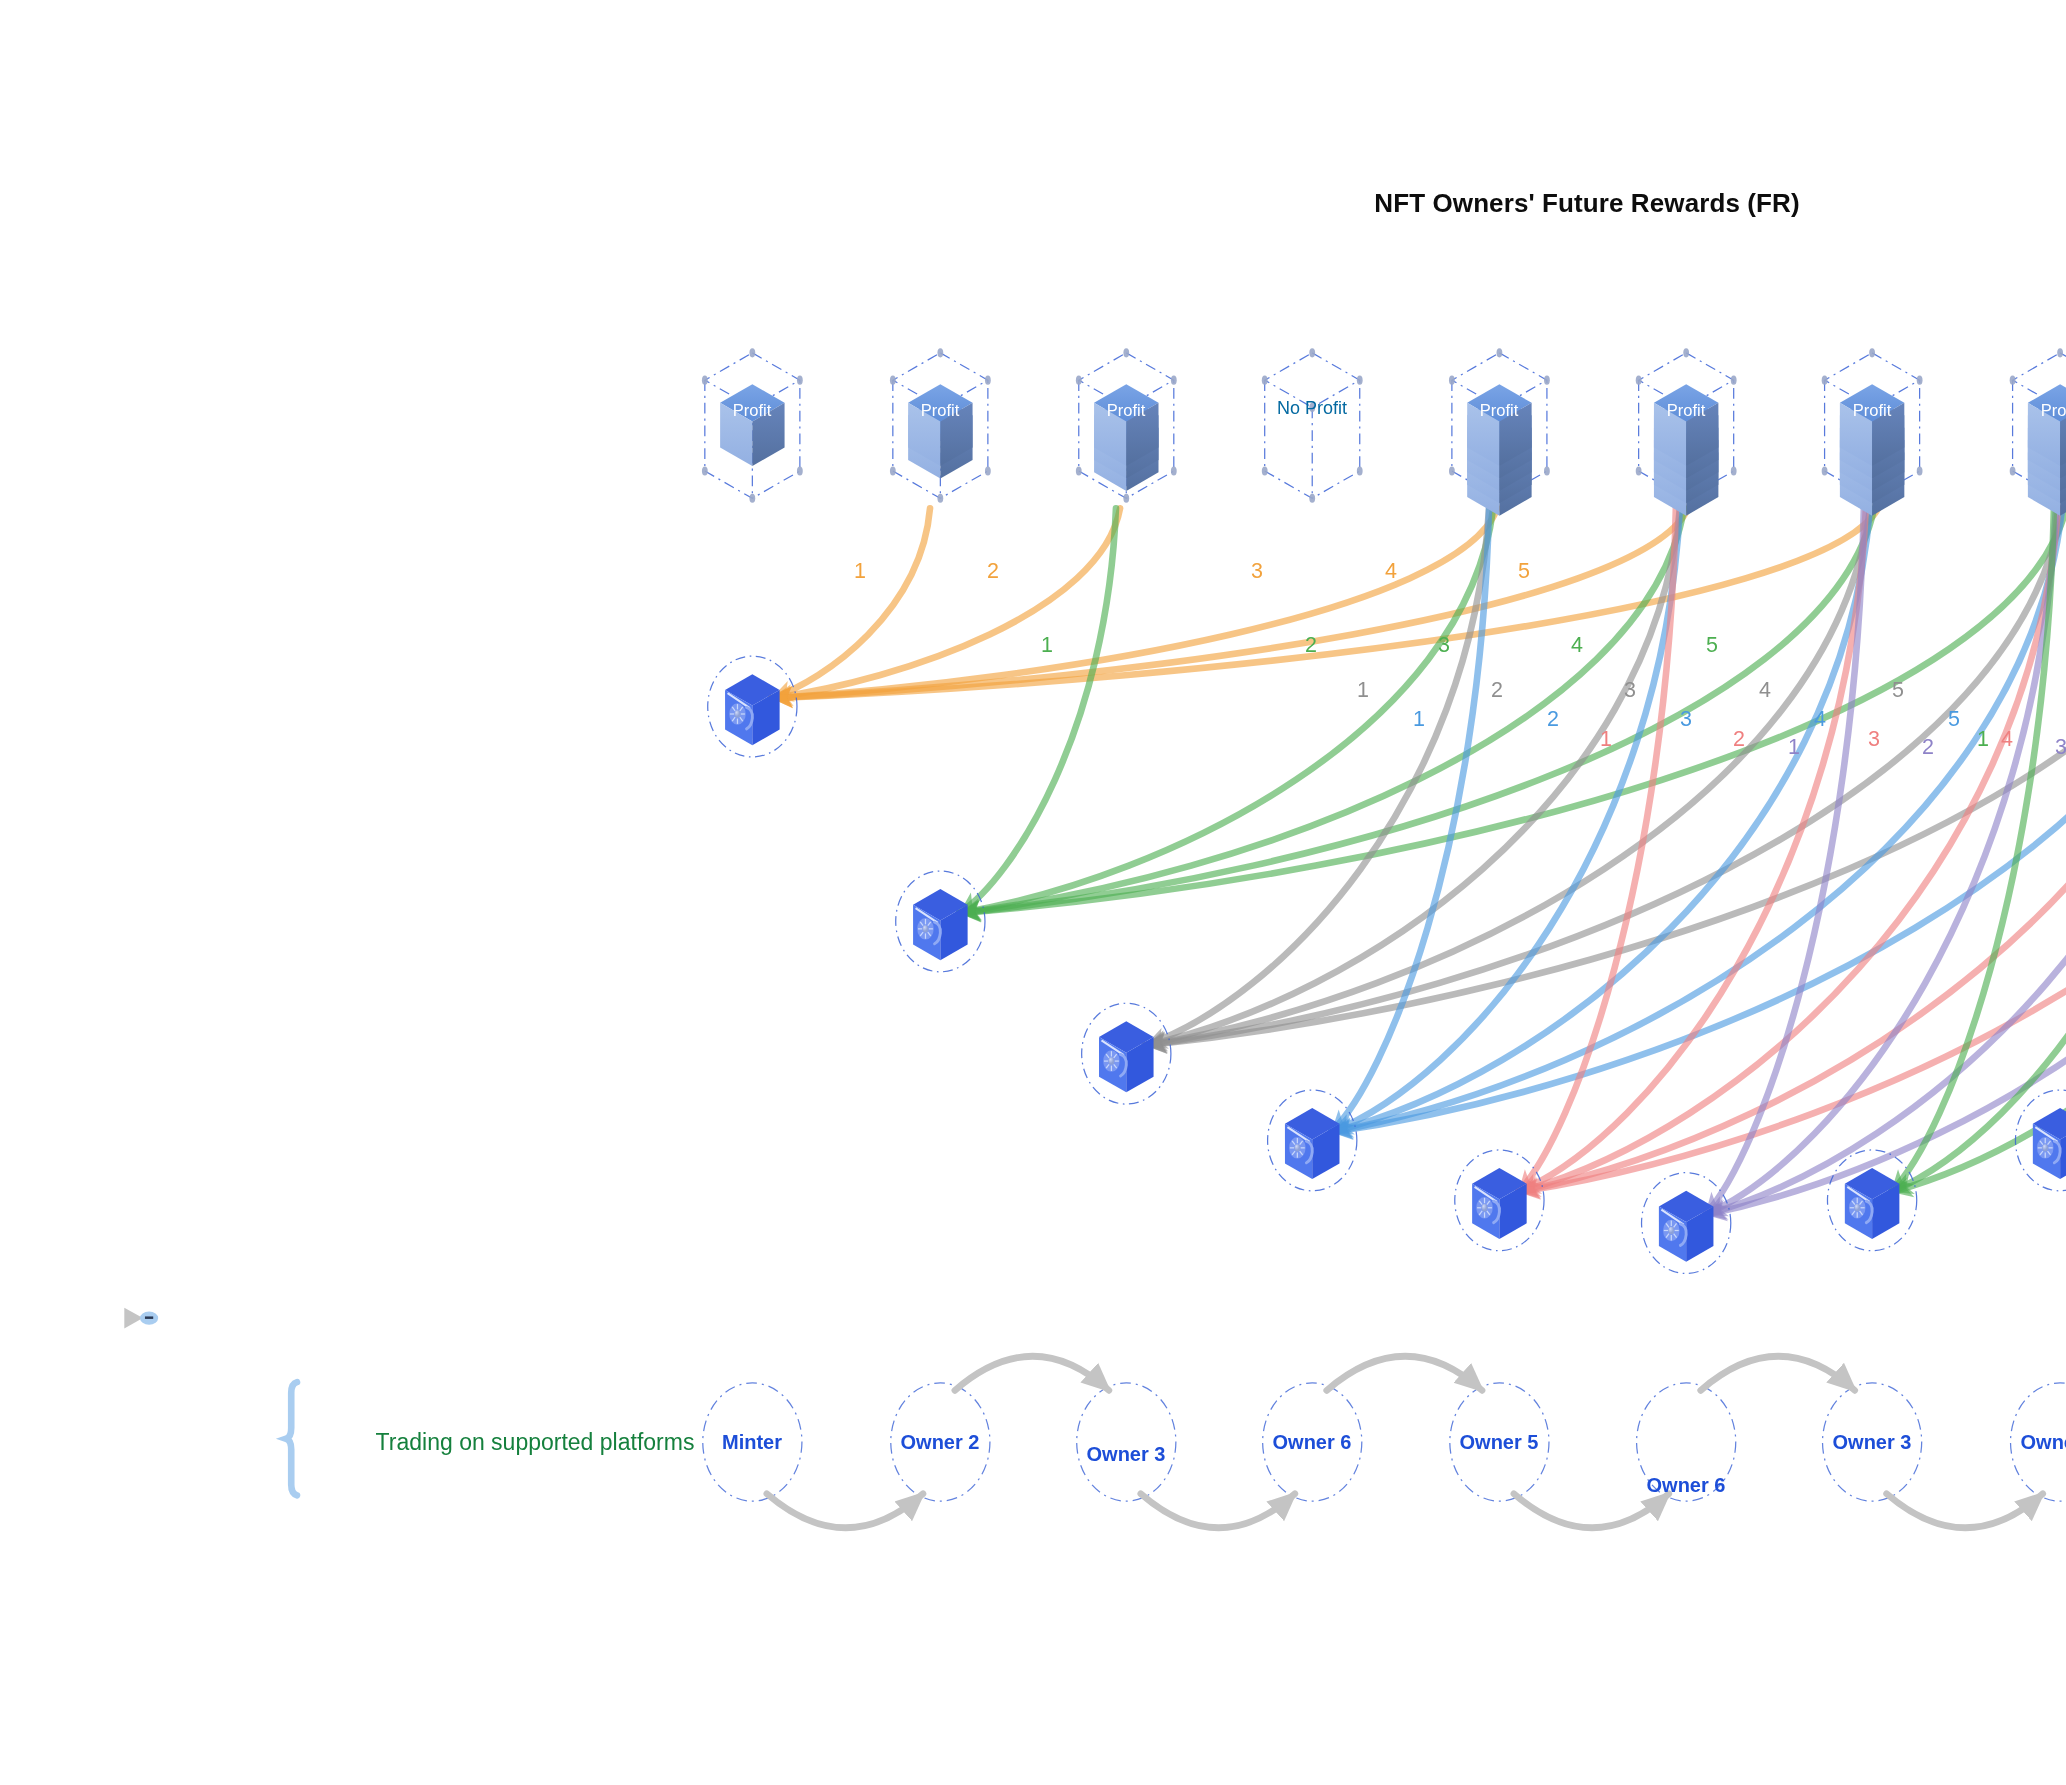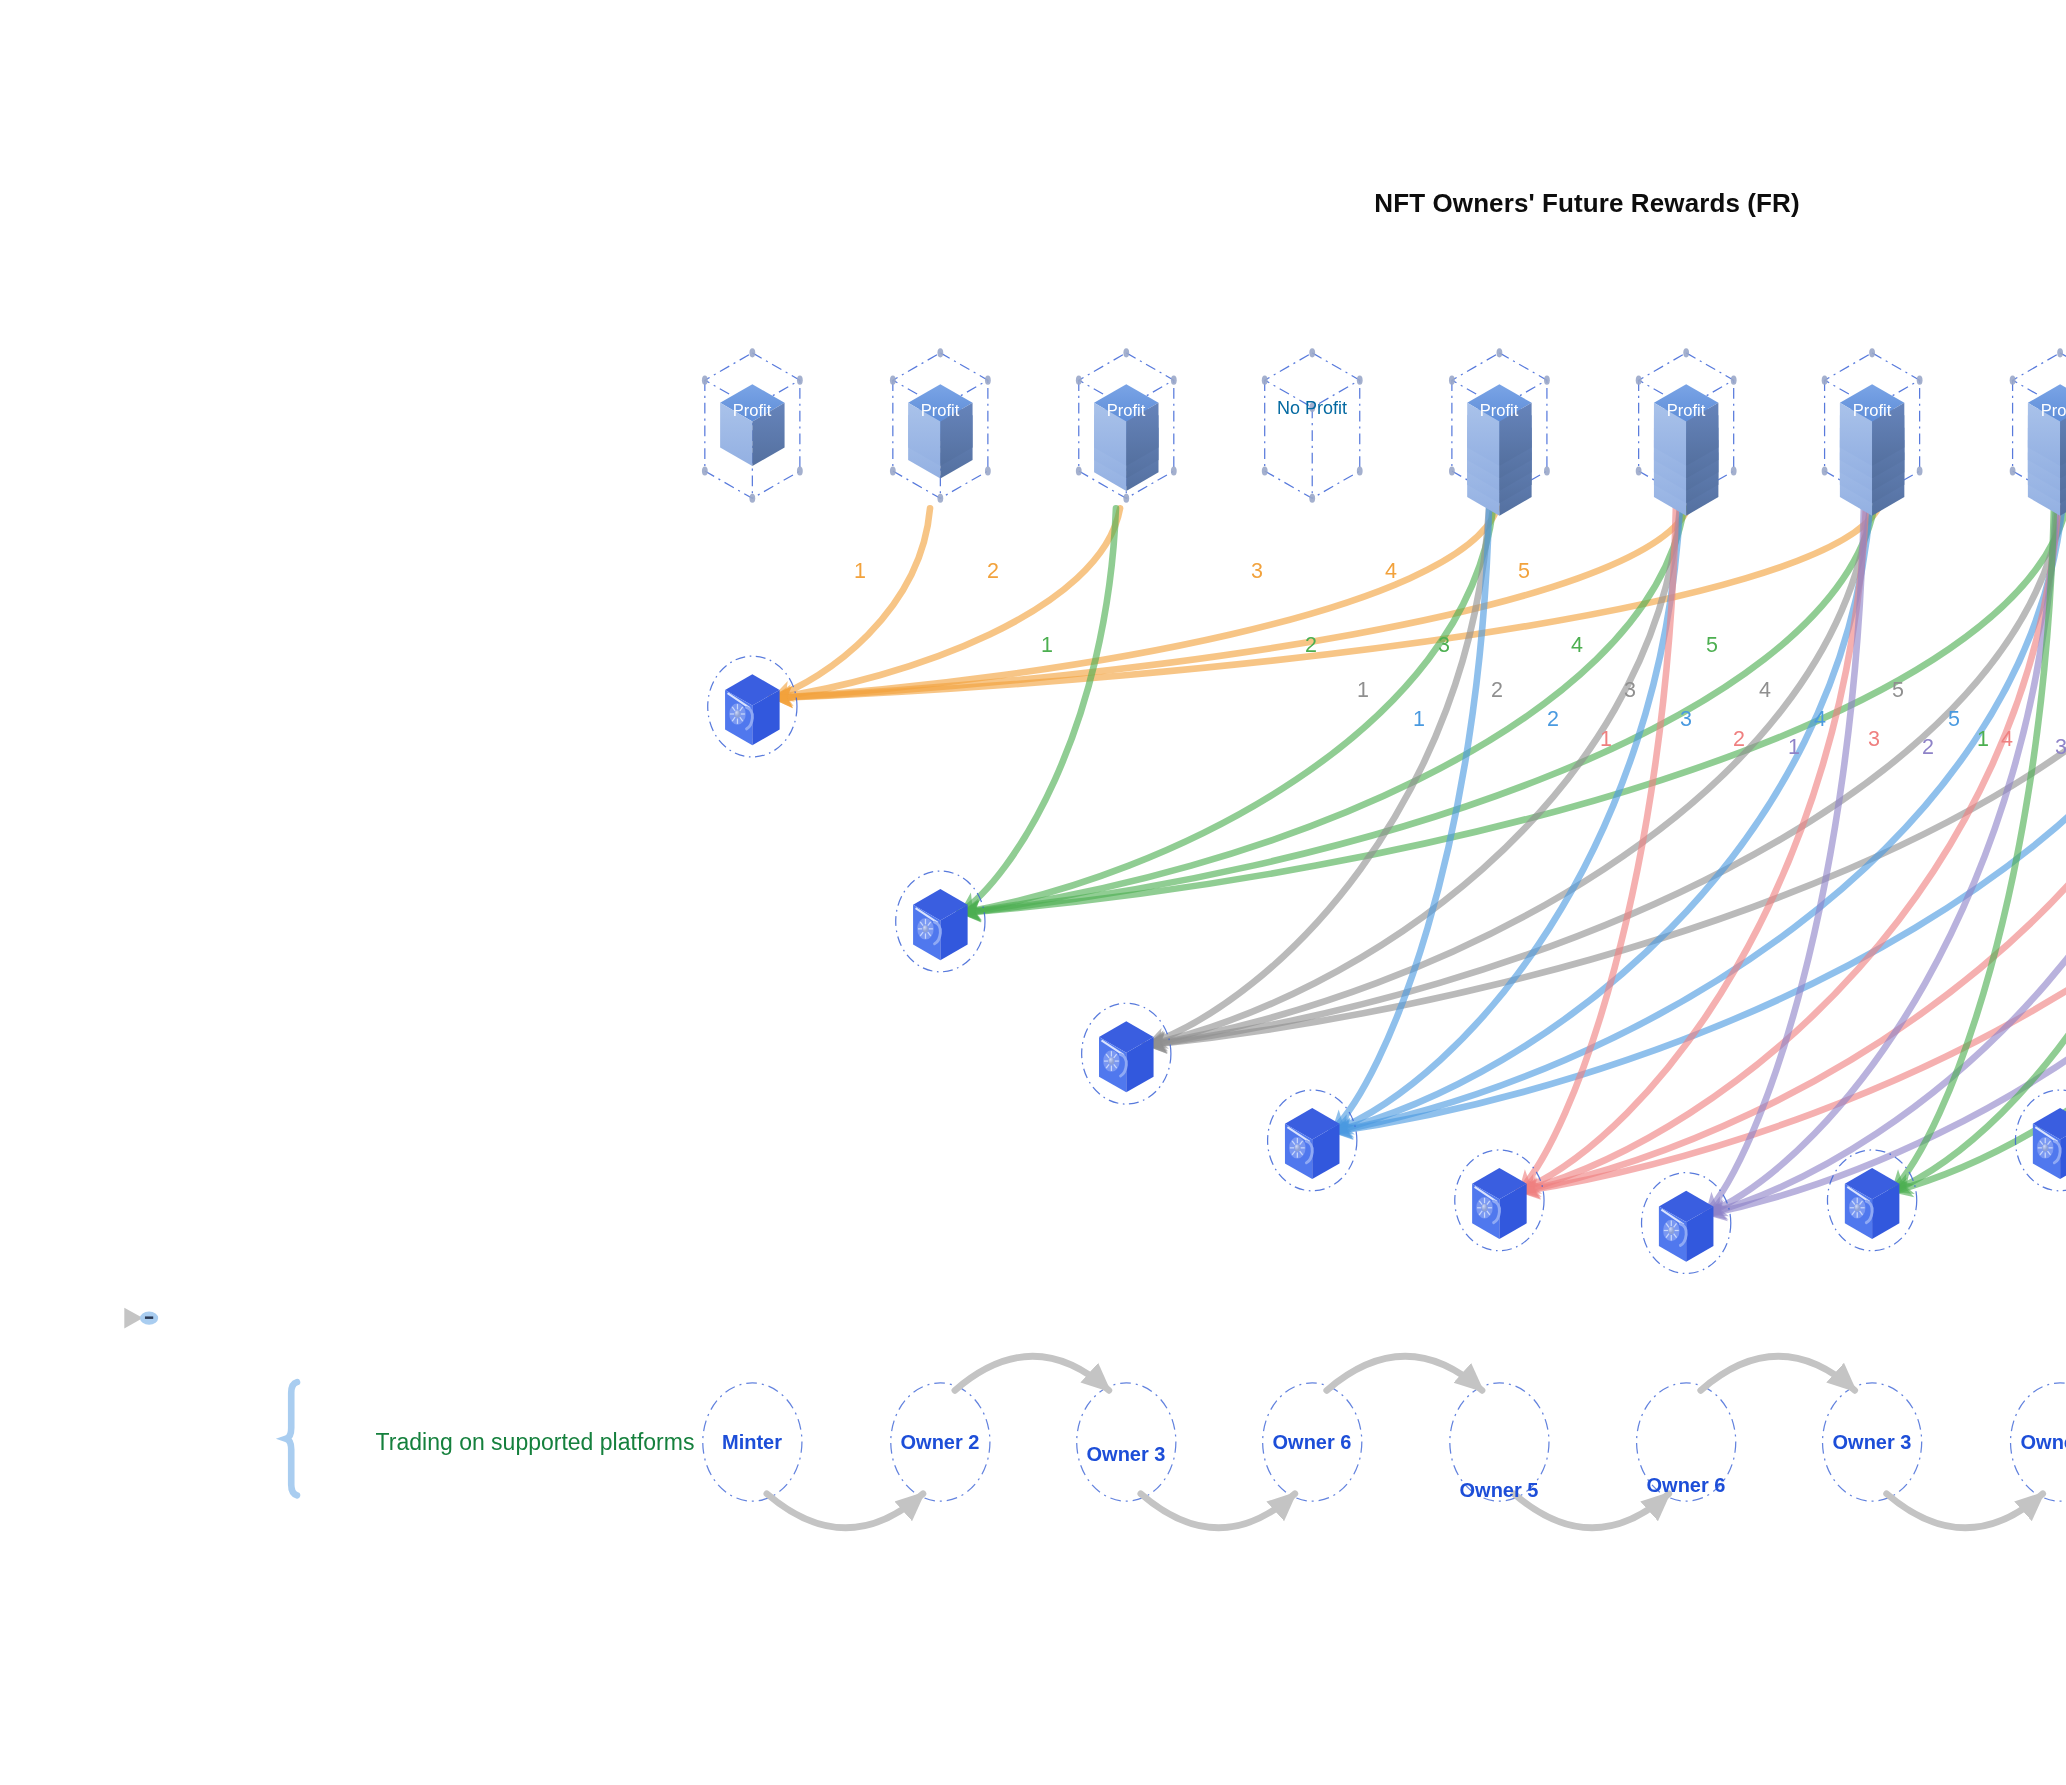--- a/index.html
+++ b/index.html
@@ -872,20 +872,20 @@
       <div class="num" style="position: absolute; left: 1874px; top: 739px; transform: translate(-50%, -50%); color: rgb(239, 127, 127);">3</div>
       <div class="num" style="position: absolute; left: 2007px; top: 739px; transform: translate(-50%, -50%); color: rgb(239, 127, 127);">4</div>
       <div class="num" style="position: absolute; left: 1794px; top: 747px; transform: translate(-50%, -50%); color: rgb(142, 131, 200);">1</div>
       <div class="num" style="position: absolute; left: 1928px; top: 747px; transform: translate(-50%, -50%); color: rgb(142, 131, 200);">2</div>
       <div class="num" style="position: absolute; left: 2061px; top: 747px; transform: translate(-50%, -50%); color: rgb(142, 131, 200);">3</div>
       <div class="num" style="position: absolute; left: 1983px; top: 739px; transform: translate(-50%, -50%); color: rgb(76, 175, 80);">1</div>
       <div class="ownerlabel" style="left: 752px; top: 1442px;">Minter</div>
       <div class="ownerlabel" style="left: 940px; top: 1442px;">Owner 2</div>
       <div class="ownerlabel" style="left: 1126px; top: 1442px; margin-top: 12px;">Owner 3</div>
       <div class="ownerlabel" style="left: 1312px; top: 1442px;">Owner 6</div>
-      <div class="ownerlabel" style="left: 1499px; top: 1442px; margin-top: 48px;">Owner 5</div>
+      <div class="ownerlabel" style="left: 1499px; top: 1442px;">Owner 5</div>
       <div class="ownerlabel" style="left: 1686px; top: 1442px; margin-top: 43px;">Owner 6</div>
       <div class="ownerlabel" style="left: 1872px; top: 1442px;">Owner 3</div>
       <div class="ownerlabel" style="left: 2060px; top: 1442px;">Owner 8</div>
       <div class="tradelabel" style="left: 535px; top: 1442px;">Trading on supported platforms</div>
     </div>
 </div>
 
 
 </body></html>

